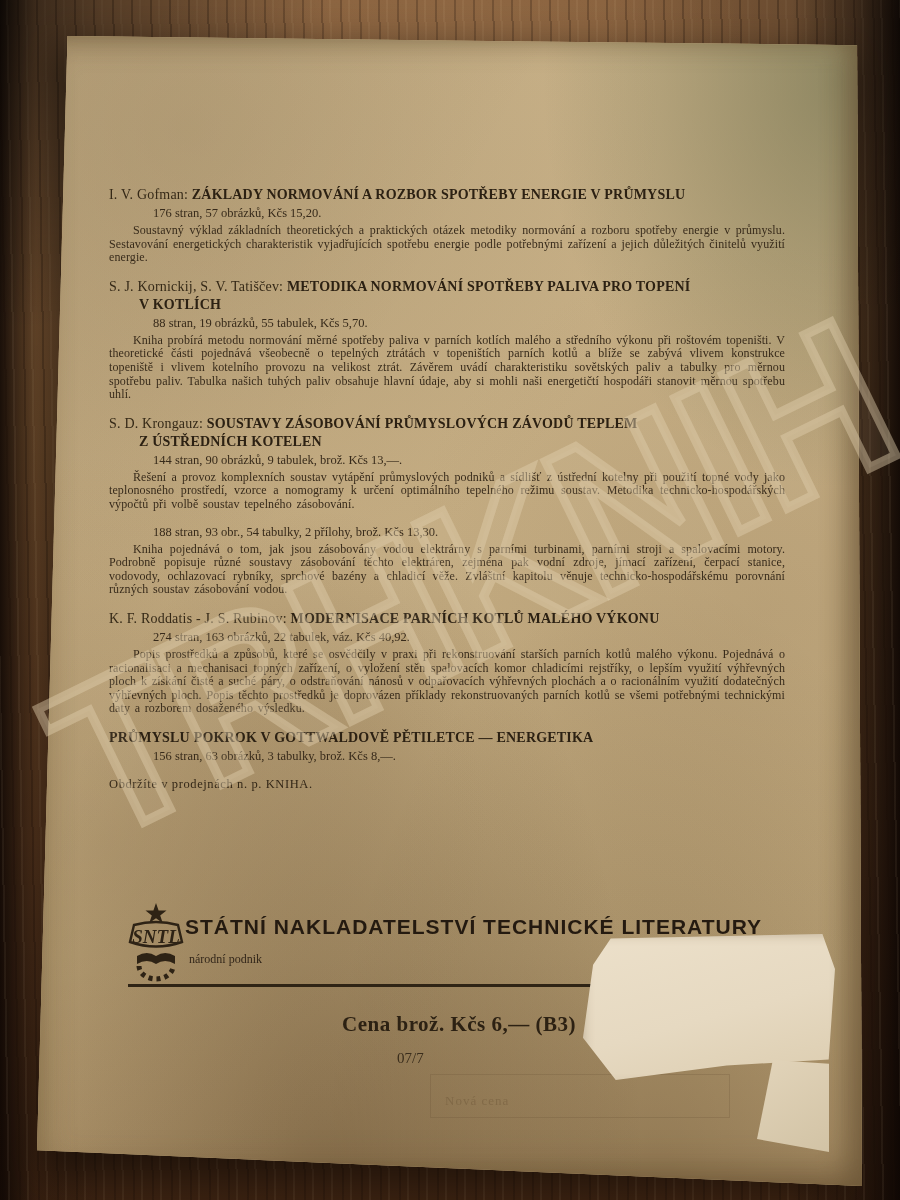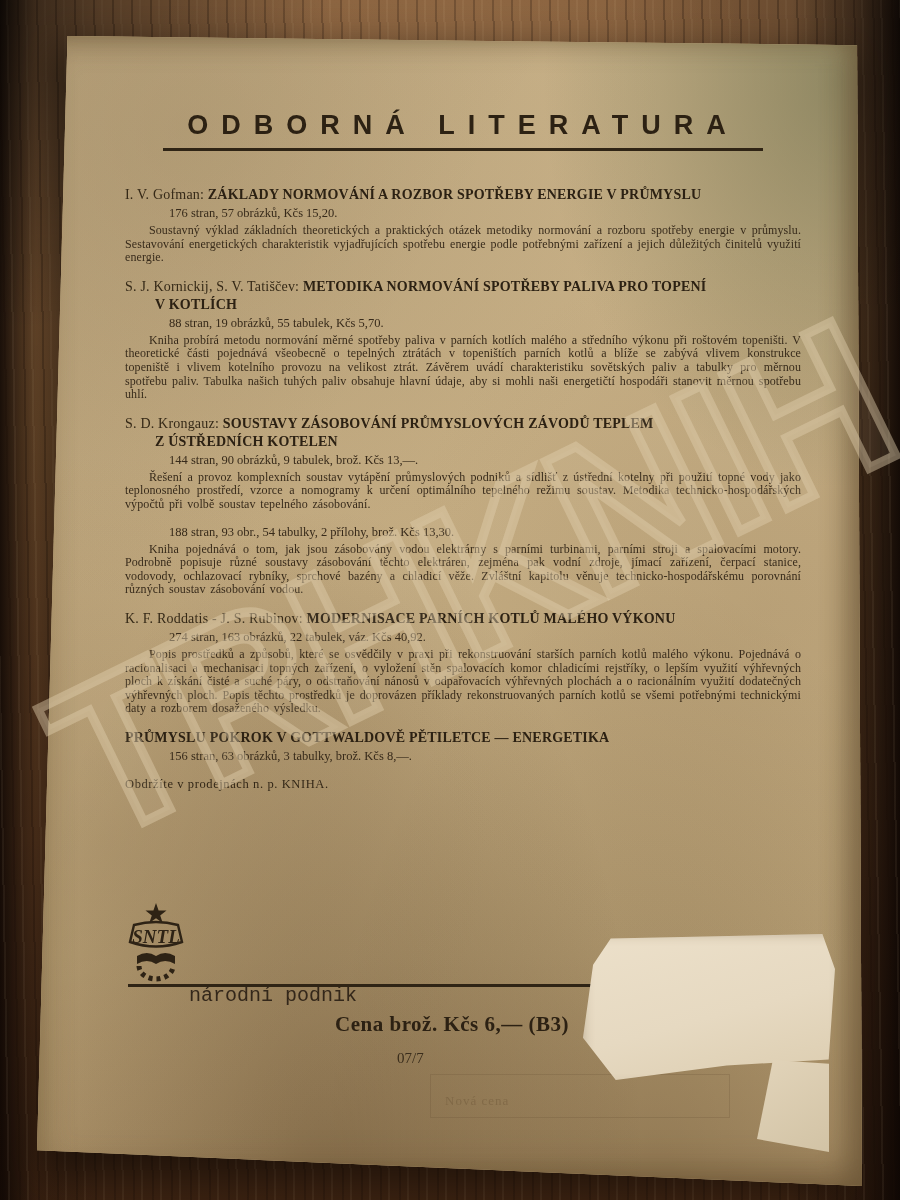--- a/index.html
+++ b/index.html
@@ -34,46 +34,46 @@
       linear-gradient(180deg, #c9b289 0%, #c3ab81 45%, #bba378 80%, #ac9269 100%);
     box-shadow:inset -16px 0 26px rgba(85,65,38,0.45), inset 10px 6px 30px rgba(120,98,62,0.3), inset 0 -18px 34px rgba(90,66,36,0.35);
     color:#372a1a;
   }
   .hdr{position:absolute;top:74px;left:88px;width:676px;text-align:center;}
   .hdr-title{
     font-family:"Liberation Sans","DejaVu Sans",sans-serif;
     font-weight:bold;font-size:27px;letter-spacing:13px;color:#2c2113;white-space:nowrap;
   }
   .hdr-rule{width:600px;height:3px;background:#2f2415;margin:7px auto 0 auto;}
-  .entries{position:absolute;left:88px;top:150px;width:676px;}
+  .entries{position:absolute;left:72px;top:150px;width:676px;}
   .entry{margin-bottom:13px;}
   .entry-title{
     font-size:14px;font-weight:bold;color:#2c2113;letter-spacing:0.2px;
     padding-left:30px;text-indent:-30px;line-height:18px;
   }
   .entry-title .author{font-weight:normal;color:#352917;}
   .entry-title .btitle{white-space:pre-line;}
   .entry-meta{font-size:12.5px;margin:2px 0 3px 44px;line-height:15px;}
   .entry-desc{
     margin:0;font-size:12px;line-height:13.6px;text-align:justify;
     text-indent:24px;letter-spacing:0.1px;word-spacing:1.5px;color:#382b1b;
   }
   .note{margin-top:7px;text-align:left;font-size:12.5px;letter-spacing:0.6px;color:#33271733;color:#332717;}
   .publisher-name{
     position:absolute;left:148px;top:879px;
     font-family:"Liberation Sans","DejaVu Sans",sans-serif;
     font-weight:bold;font-size:21px;letter-spacing:1px;color:#241a10;white-space:nowrap;
   }
-  .publisher-sub{position:absolute;left:152px;top:948px;font-size:20px;color:#33271a;font-family:Liberation Mono, monospace;}
+  .publisher-sub{position:absolute;left:152px;top:916px;font-size:12px;color:#33271a;}
   .publisher-addr{position:absolute;left:565px;top:919px;font-size:16px;color:#33271a;white-space:nowrap;}
   .publisher-rule{position:absolute;left:91px;top:948px;width:562px;height:3px;background:#2f2415;}
   .publisher-dash{position:absolute;left:664px;top:948px;width:26px;height:3px;background:#2f2415;}
   .logo{position:absolute;left:88px;top:866px;width:62px;height:80px;}
   .price{
-    position:absolute;left:215px;top:976px;width:400px;text-align:center;
+    position:absolute;left:222px;top:976px;width:400px;text-align:center;
     font-size:21px;font-weight:bold;color:#2c2113;letter-spacing:0.5px;white-space:nowrap;
   }
   .code{position:absolute;left:360px;top:1014px;width:110px;text-align:left;font-size:15px;color:#3a2d1c;}
   .stamp{
     position:absolute;left:393px;top:1038px;width:300px;height:44px;
     border:1px solid rgba(100,78,50,0.22);color:rgba(105,82,52,0.4);
     font-size:13px;padding:18px 0 0 14px;box-sizing:border-box;letter-spacing:1px;
   }
   .label{
     position:absolute;left:583px;top:934px;width:252px;height:146px;
@@ -95,24 +95,20 @@
     pointer-events:none;white-space:nowrap;
   }
 </style>
 </head>
 <body>
 
 <div class="book-shadow"></div>
 
 <div class="book">
 
-  <div class="hdr">
-    <div class="hdr-title">ODBORNÁ LITERATURA</div>
-    <div class="hdr-rule"></div>
-  </div>
 
   <div class="entries">
     <div class="entry">
       <div class="entry-title"><span class="author">I. V. Gofman:</span> <span class="btitle">ZÁKLADY NORMOVÁNÍ A ROZBOR SPOTŘEBY ENERGIE V PRŮMYSLU</span></div>
       <div class="entry-meta">176 stran, 57 obrázků, Kčs 15,20.</div>
       <p class="entry-desc">Soustavný výklad základních theoretických a praktických otázek metodiky normování a rozboru spotřeby energie v průmyslu. Sestavování energetických charakteristik vyjadřujících spotřebu energie podle potřebnými zařízení a jejich důležitých činitelů využití energie.</p>
     </div>
     <div class="entry">
       <div class="entry-title"><span class="author">S. J. Kornickij, S. V. Tatiščev:</span> <span class="btitle">METODIKA NORMOVÁNÍ SPOTŘEBY PALIVA PRO TOPENÍ
 V KOTLÍCH</span></div>
@@ -148,20 +144,21 @@
     <path d="M9,23 Q31,17 53,23 L57,40 Q31,49 5,40 Z" fill="none" stroke="#2e2315" stroke-width="2.4"></path>
     <text x="31" y="41" font-size="19" font-weight="bold" font-style="italic" text-anchor="middle" font-family="Liberation Serif, serif" fill="#2e2315">SNTL</text>
     <g>
       <path d="M12,54 Q22,48 31,54 Q40,48 50,54 L50,62 Q40,56 31,62 Q22,56 12,62 Z" fill="#2e2315"></path>
     </g>
     <g>
       <path d="M14,64 A17,13 0 0 0 48,64" fill="none" stroke="#2e2315" stroke-width="5" stroke-dasharray="4 4"></path>
     </g>
   </svg>
 
+  <div class="publisher-name">STÁTNÍ NAKLADATELSTVÍ TECHNICKÉ LITERATURY</div>
   <div class="publisher-sub">národní podnik</div>
   <div class="publisher-addr">Praha II, Spálená 51</div>
   <div class="publisher-rule"></div>
   <div class="publisher-dash"></div>
 
   <div class="price">Cena brož. Kčs 6,— (B3)</div>
   <div class="code">07/7</div>
   <div class="stamp">Nová cena</div>
 
 </div>

